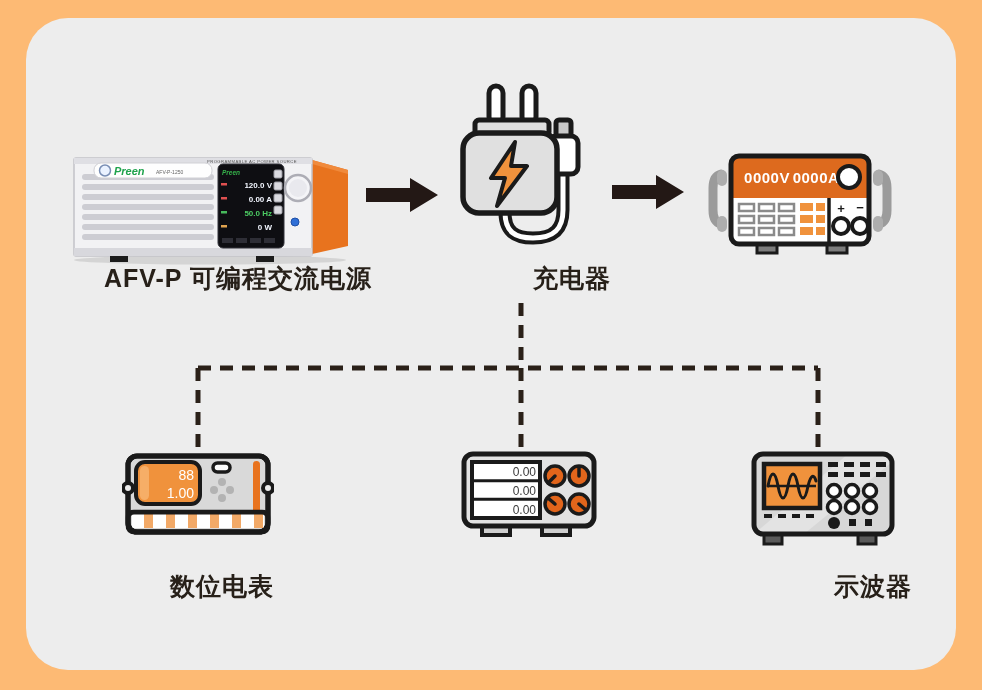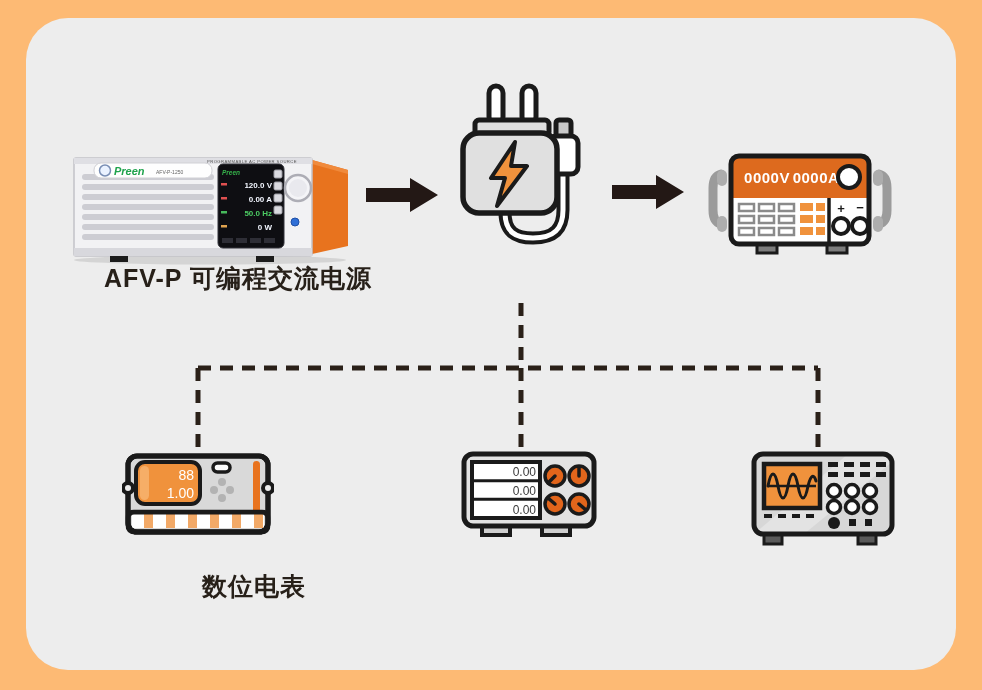--- a/index.html
+++ b/index.html
@@ -93,20 +93,21 @@
     <path d="M60 132 C60 152 70 158 88 158 C110 158 118 148 118 130 L118 94" fill="none" stroke="#1A1A1A" stroke-width="13" stroke-linecap="round"></path>
     <path d="M60 132 C60 152 70 158 88 158 C110 158 118 148 118 130 L118 94" fill="none" stroke="#FFFFFF" stroke-width="5" stroke-linecap="round"></path>
     <rect x="111" y="40" width="15" height="20" rx="3" fill="#C9C9C9" stroke="#1A1A1A" stroke-width="5"></rect>
     <rect x="104" y="56" width="29" height="38" rx="7" fill="#FFFFFF" stroke="#1A1A1A" stroke-width="5"></rect>
     <rect x="44" y="6" width="14" height="38" rx="7" fill="#FFFFFF" stroke="#1A1A1A" stroke-width="5"></rect>
     <rect x="77" y="6" width="14" height="38" rx="7" fill="#FFFFFF" stroke="#1A1A1A" stroke-width="5"></rect>
     <rect x="30" y="40" width="74" height="16" rx="4" fill="#E0E0E0" stroke="#1A1A1A" stroke-width="5"></rect>
     <rect x="18" y="53" width="94" height="80" rx="16" fill="#E0E0E0" stroke="#1A1A1A" stroke-width="5.5"></rect>
     <path d="M70 62 L46 98 L60 98 L52 126 L82 86 L66 86 Z" fill="#F0923C" stroke="#1A1A1A" stroke-width="4" stroke-linejoin="round"></path>
   </svg>
+  <div class="caption" style="left:431px;top:262px;width:180px">充电器</div>
 
   <svg class="abs" style="left:612px;top:172px" width="74" height="40" viewBox="0 0 74 40">
     <polygon points="0,13 44,13 44,3 72,20 44,37 44,27 0,27" fill="#231815"></polygon>
   </svg>
 
   <svg class="abs" style="left:703px;top:146px" width="194" height="112" viewBox="0 0 194 112">
     <defs>
         <clipPath id="loadclip">
           <rect x="28" y="10" width="138" height="88" rx="8"></rect>
         </clipPath>
@@ -179,21 +180,21 @@
     <text x="72" y="28" font-size="14" fill="#FFFFFF" text-anchor="end">88</text>
     <text x="72" y="46" font-size="14" fill="#FFFFFF" text-anchor="end">1.00</text>
     <rect x="91" y="11" width="17" height="9" rx="4.5" fill="#FCFCFC" stroke="#1A1A1A" stroke-width="3.5"></rect>
     <g fill="#B3B3B3">
       <circle cx="100" cy="30" r="4"></circle>
         <circle cx="92" cy="38" r="4"></circle>
       <circle cx="108" cy="38" r="4"></circle>
         <circle cx="100" cy="46" r="4"></circle>
     </g>
   </svg>
-  <div class="caption" style="left:126px;top:570px;width:180px">数位电表</div>
+  <div class="caption" style="left:94px;top:570px;width:180px">数位电表</div>
 
   <svg class="abs" style="left:456px;top:448px" width="145" height="94" viewBox="0 0 145 94">
     <rect x="26" y="76" width="28" height="11" fill="#CFCFCF" stroke="#1A1A1A" stroke-width="4"></rect>
     <rect x="86" y="76" width="28" height="11" fill="#CFCFCF" stroke="#1A1A1A" stroke-width="4"></rect>
     <rect x="8" y="6" width="130" height="72" rx="9" fill="#E2E2E2" stroke="#1A1A1A" stroke-width="5"></rect>
     <rect x="16" y="14" width="68" height="56" fill="#FFFFFF" stroke="#1A1A1A" stroke-width="4"></rect>
     <line x1="16" y1="32.7" x2="84" y2="32.7" stroke="#1A1A1A" stroke-width="3"></line>
     <line x1="16" y1="51.3" x2="84" y2="51.3" stroke="#1A1A1A" stroke-width="3"></line>
     <g font-size="12" fill="#3A3A3A" text-anchor="end">
       <text x="80" y="28">0.00</text>
@@ -247,13 +248,14 @@
         <circle cx="104" cy="43" r="6.5"></circle>
         <circle cx="122" cy="43" r="6.5"></circle>
       <circle cx="86" cy="59" r="6.5"></circle>
         <circle cx="104" cy="59" r="6.5"></circle>
         <circle cx="122" cy="59" r="6.5"></circle>
     </g>
     <circle cx="86" cy="75" r="6" fill="#1A1A1A"></circle>
     <rect x="101" y="71" width="7" height="7" fill="#1A1A1A"></rect>
     <rect x="117" y="71" width="7" height="7" fill="#1A1A1A"></rect>
   </svg>
+  <div class="caption" style="left:732px;top:570px;width:180px">示波器</div>
 </div>
 
 </body></html>

